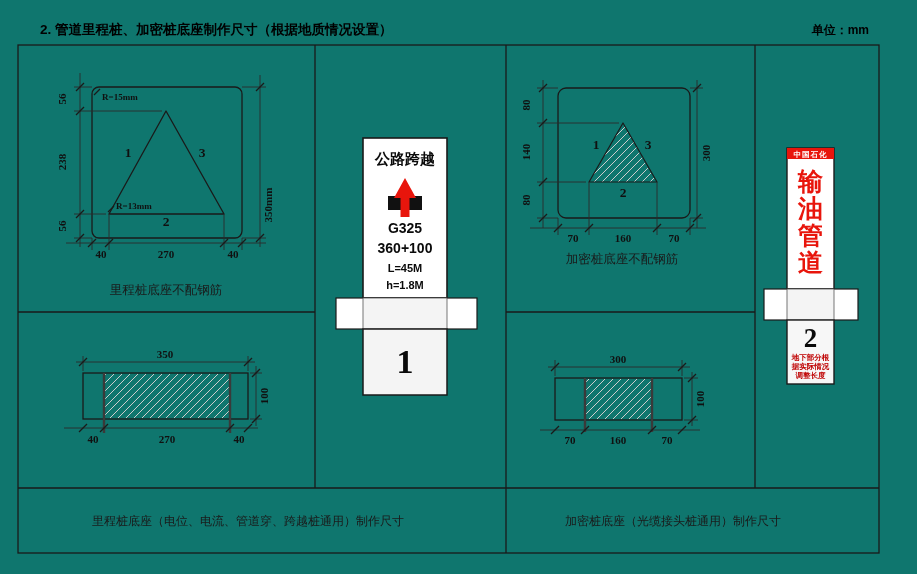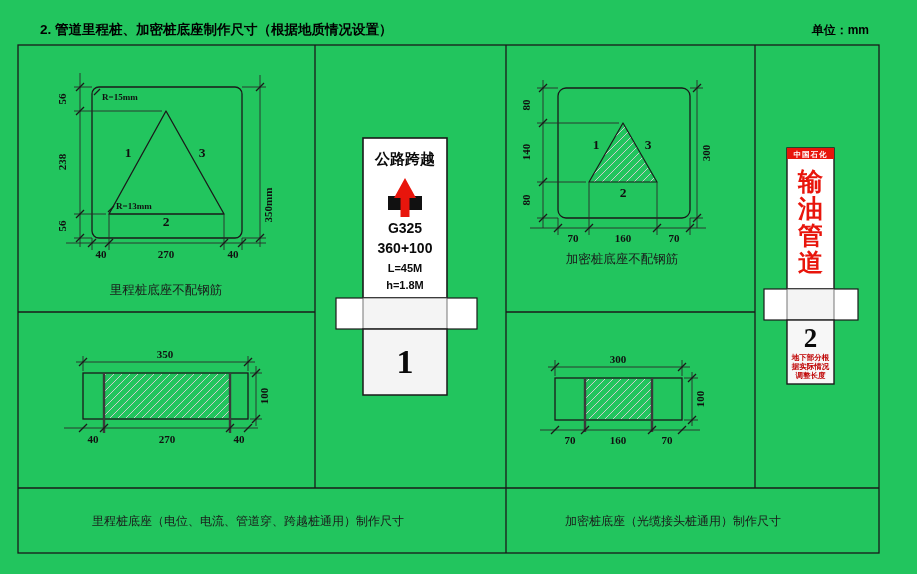--- a/index.html
+++ b/index.html
@@ -1,16 +1,16 @@
 <!DOCTYPE html>
 <html><head>
 <meta charset="utf-8">
 <style>
   html,body { margin:0; padding:0; background:#fff; }
-  .page { position:relative; width:917px; height:574px; background:#22c55e;
+  .page { position:relative; width:917px; height:574px; background:#0f766e;
           font-family:"Liberation Sans", sans-serif; overflow:hidden; }
   svg { display:block; }
   .grid   { stroke:#1a1a1a; stroke-width:1.3; fill:none; }
   .ln     { stroke:#1a1a1a; stroke-width:1.3; fill:none; }
   .thin   { stroke:#2b2b2b; stroke-width:0.9; fill:none; }
   .thick  { stroke:#3a3a3a; stroke-width:2.4; fill:none; }
   .tick   { stroke:#1a1a1a; stroke-width:1.3; fill:none; }
   .t-dim    { font:bold 11px "Liberation Serif", serif; fill:#101010; }
   .t-dim-sm { font:bold 9px "Liberation Serif", serif; fill:#101010; }
   .t-part   { font:bold 13.5px "Liberation Serif", serif; fill:#101010; }

